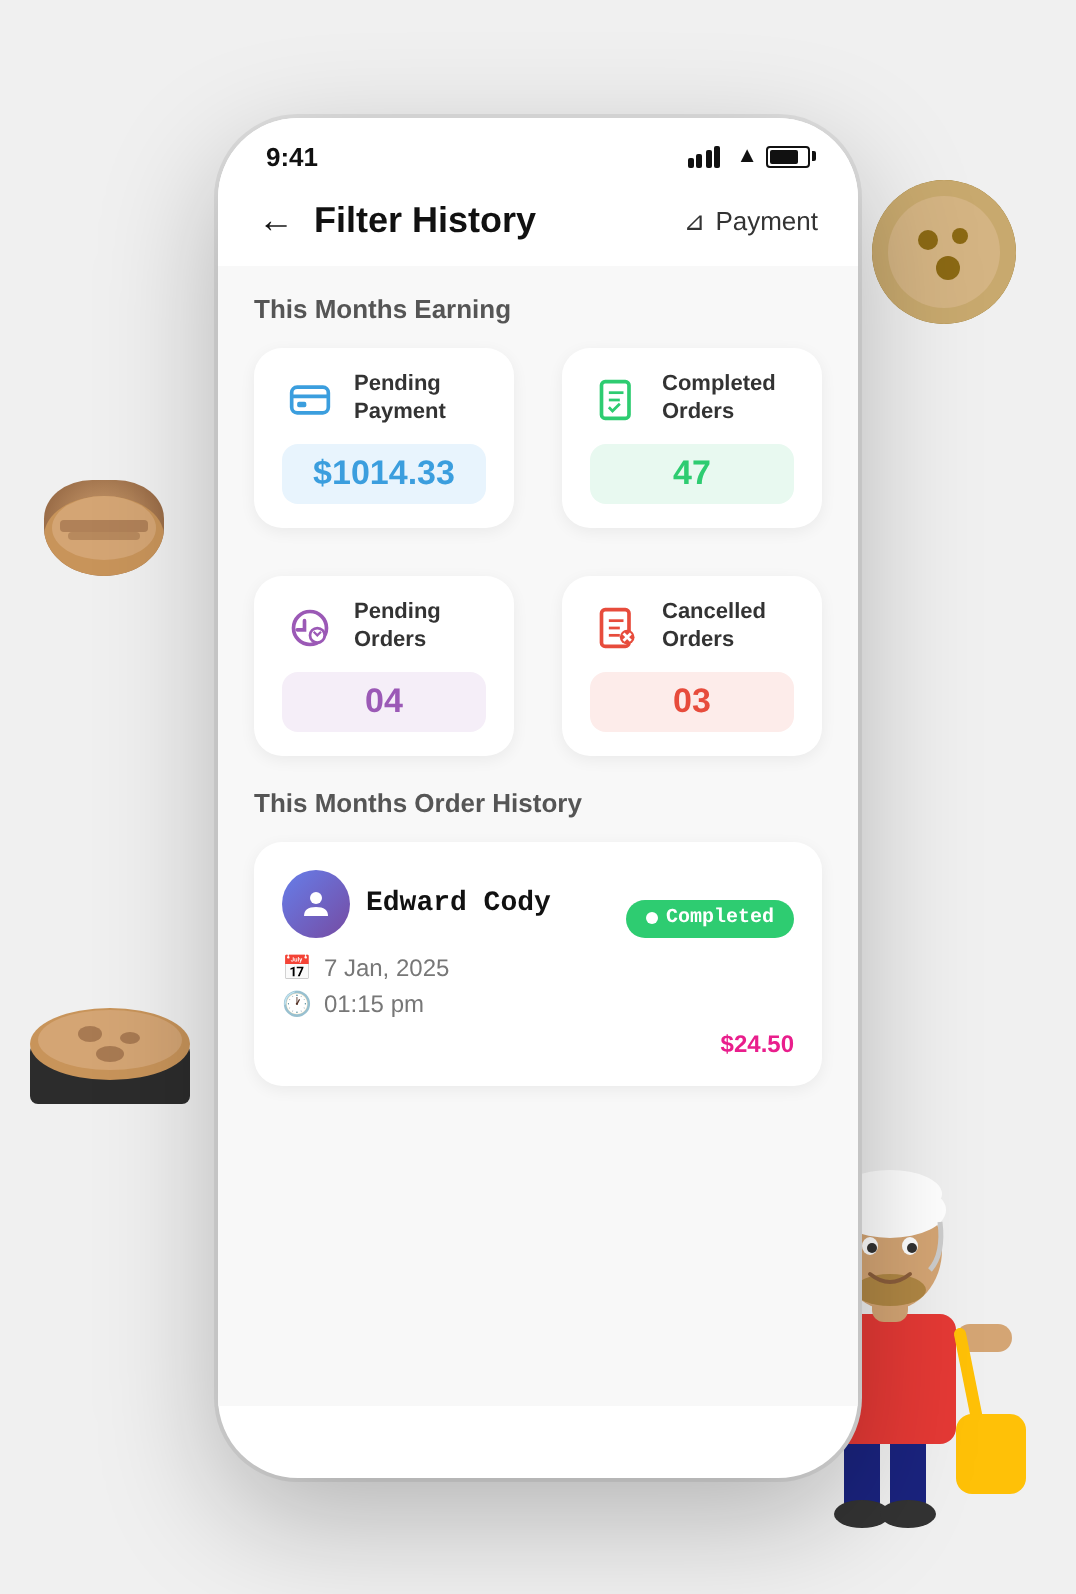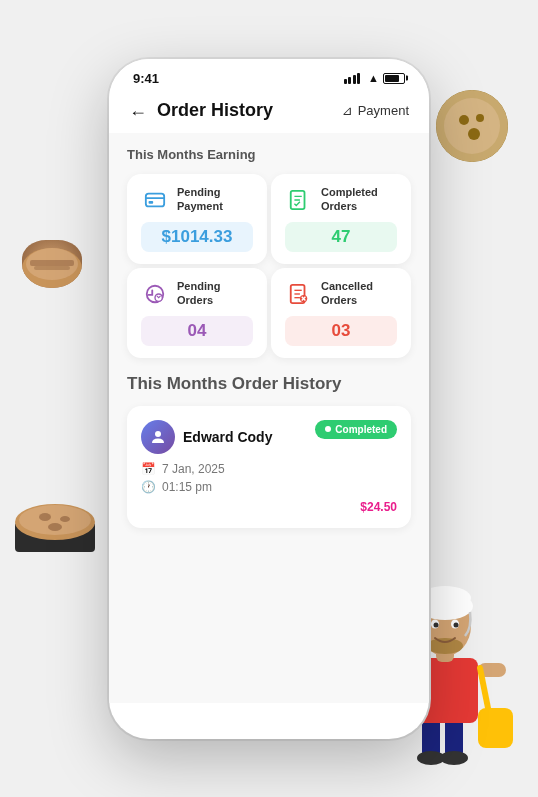--- a/index.html
+++ b/index.html
@@ -149,21 +149,21 @@
       font-size: 13px;
       font-weight: 600;
       color: #555;
       margin: 14px 0 12px;
     }
 
     
     .stats-grid {
       display: grid;
       grid-template-columns: 1fr 1fr;
-      gap: 4px;
+      gap: 24px;
       margin-bottom: 16px;
     }
     .stat-card {
       background: #fff;
       border-radius: 14px;
       padding: 12px 14px;
       box-shadow: 0 2px 8px rgba(0,0,0,0.06);
     }
     .stat-label-row {
       display: flex;
@@ -192,37 +192,38 @@
       padding: 5px 10px;
       border-radius: 8px;
     }
     .stat-value.blue { color: #3b9ede; background: #e8f4fd; }
     .stat-value.green { color: #2ecc71; background: #e8f9f0; }
     .stat-value.purple { color: #9b59b6; background: #f5eef8; }
     .stat-value.red { color: #e74c3c; background: #fdecea; }
 
     
     .section-title-2 {
-      font-size: 17px;
+      font-size: 13px;
       font-weight: 600;
       color: #555;
       margin: 0 0 12px;
     }
 
     .order-card {
       background: #fff;
       border-radius: 14px;
       padding: 14px;
       box-shadow: 0 2px 8px rgba(0,0,0,0.06);
     }
     .order-top {
       display: flex;
-      align-items: flex-start;
+      align-items: flex-end;
       justify-content: space-between;
       margin-bottom: 8px;
+      font-family: Liberation Mono, monospace;
     }
     .order-user {
       display: flex;
       align-items: center;
       gap: 8px;
     }
     .user-avatar {
       width: 34px;
       height: 34px;
       border-radius: 50%;
@@ -295,21 +296,21 @@
       <span style="margin-left:4px; font-size:11px; color:#111;">▲</span>
       <div class="battery-icon">
         <div class="battery-fill"></div>
       </div>
     </div>
   </div>
 
   <div class="header">
     <div class="header-left">
       <span class="back-arrow">←</span>
-      <span class="header-title">Order History</span>
+      <span class="header-title">Filter History</span>
     </div>
     <button class="filter-btn">
       <span>⊿</span>
       <span>Payment</span>
     </button>
   </div>
 
   <div class="content">
 
     <div class="section-title">This Months Earning</div>

